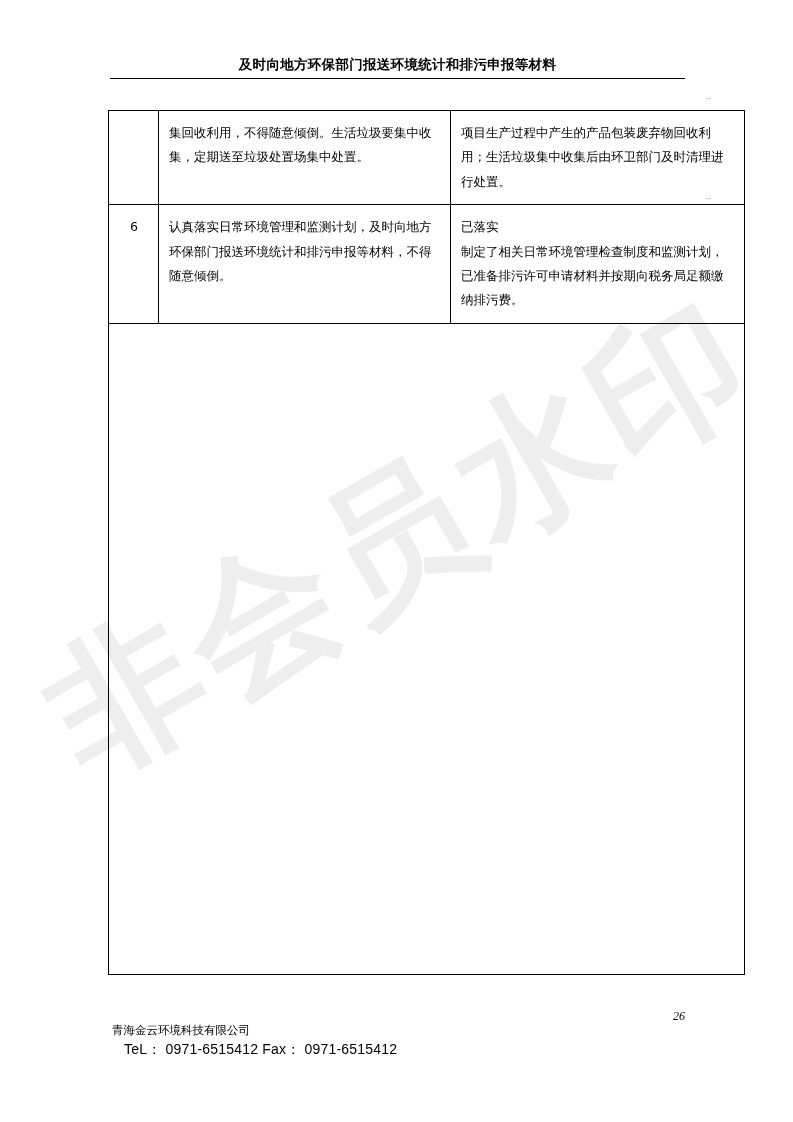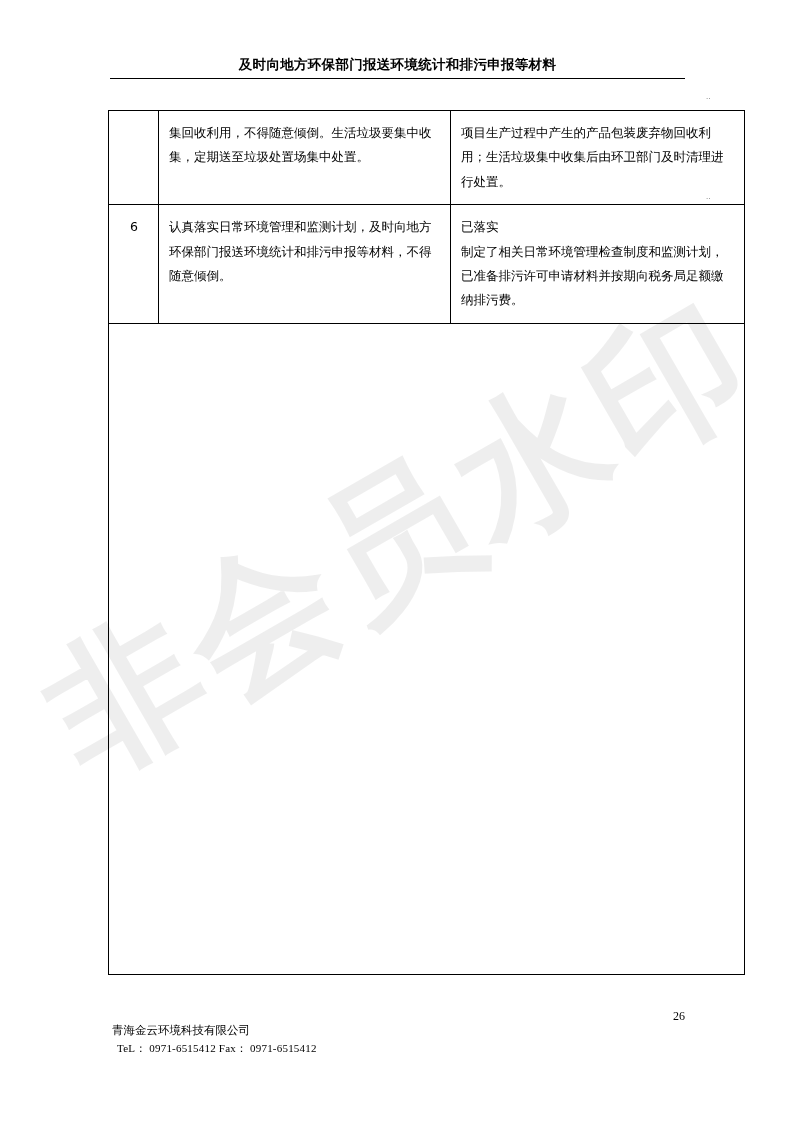--- a/index.html
+++ b/index.html
@@ -108,37 +108,38 @@
   
   .page-number {
     position: absolute;
     top: 1009px;
     left: 110px;
     width: 575px;
     text-align: right;
     font-size: 12px;
     color: #000;
     font-family: "Liberation Serif", serif;
+    font-style: italic;
   }
   .footer-company {
     position: absolute;
     top: 1023px;
     left: 112px;
     font-size: 11.5px;
     color: #000;
     font-family: "DejaVu Sans", "Liberation Sans", sans-serif;
     text-align: center;
   }
   .footer-contact {
     position: absolute;
     top: 1041px;
-    left: 117px;
-    font-size: 11px;
+    left: 124px;
+    font-size: 14px;
     color: #000;
-    font-family: Liberation Serif, serif;
+    font-family: Liberation Sans, sans-serif;
     letter-spacing: 0.2px;
   }
 </style>
 </head>
 <body>
 
 <div class="page">
 
   <div class="doc-header">及时向地方环保部门报送环境统计和排污申报等材料</div>
   <div class="header-rule"></div>

